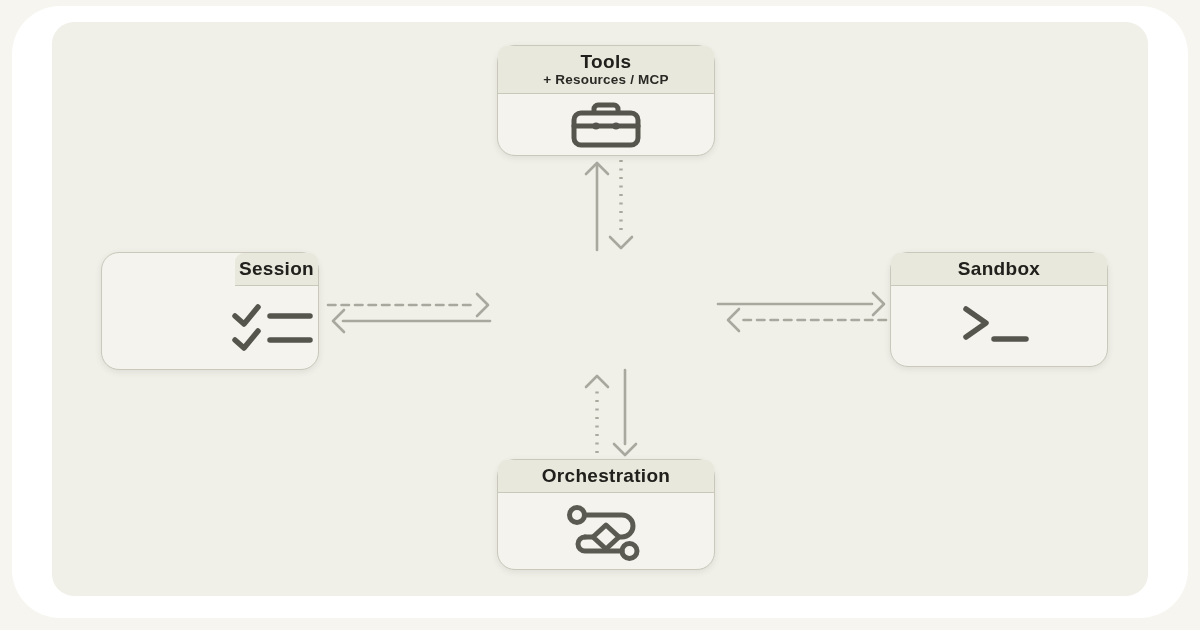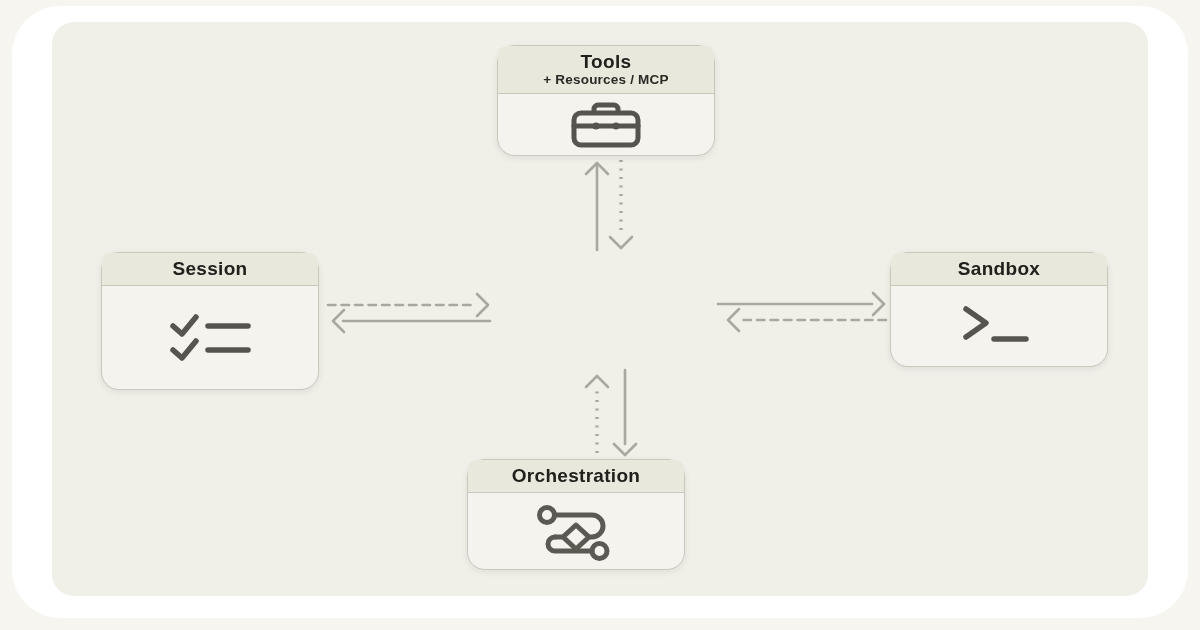--- a/index.html
+++ b/index.html
@@ -40,24 +40,24 @@
     font-size:19px; font-weight:700; color:#21201c;
     letter-spacing:.3px; line-height:23px; display:block;
   }
   .node-subtitle {
     font-size:13.5px; font-weight:700; color:#2a2925;
     letter-spacing:.2px; line-height:16px; display:block; margin-top:-1px;text-align:center;
   }
   .node-body { flex:1; display:flex; align-items:center; justify-content:center; }
 
   #node-tools         { left:497px; top:45px;  height:111px; }
-  #node-session       { left:101px; top:252px; height:138px; }
+  #node-session       { left:101px; top:252px; height:118px;align-items:flex-end; }
   #node-harness       { left:497px; top:252px; height:115px; }
   #node-sandbox       { left:890px; top:252px; height:115px; }
-  #node-orchestration { left:467px; top:459px; height:111px; }
+  #node-orchestration { left:497px; top:459px; height:111px; }
 
   .icon svg { display:block; }
 </style>
 </head>
 <body>
 
 <div class="frame"></div>
 <div class="canvas"></div>
 
 <div class="stage">

